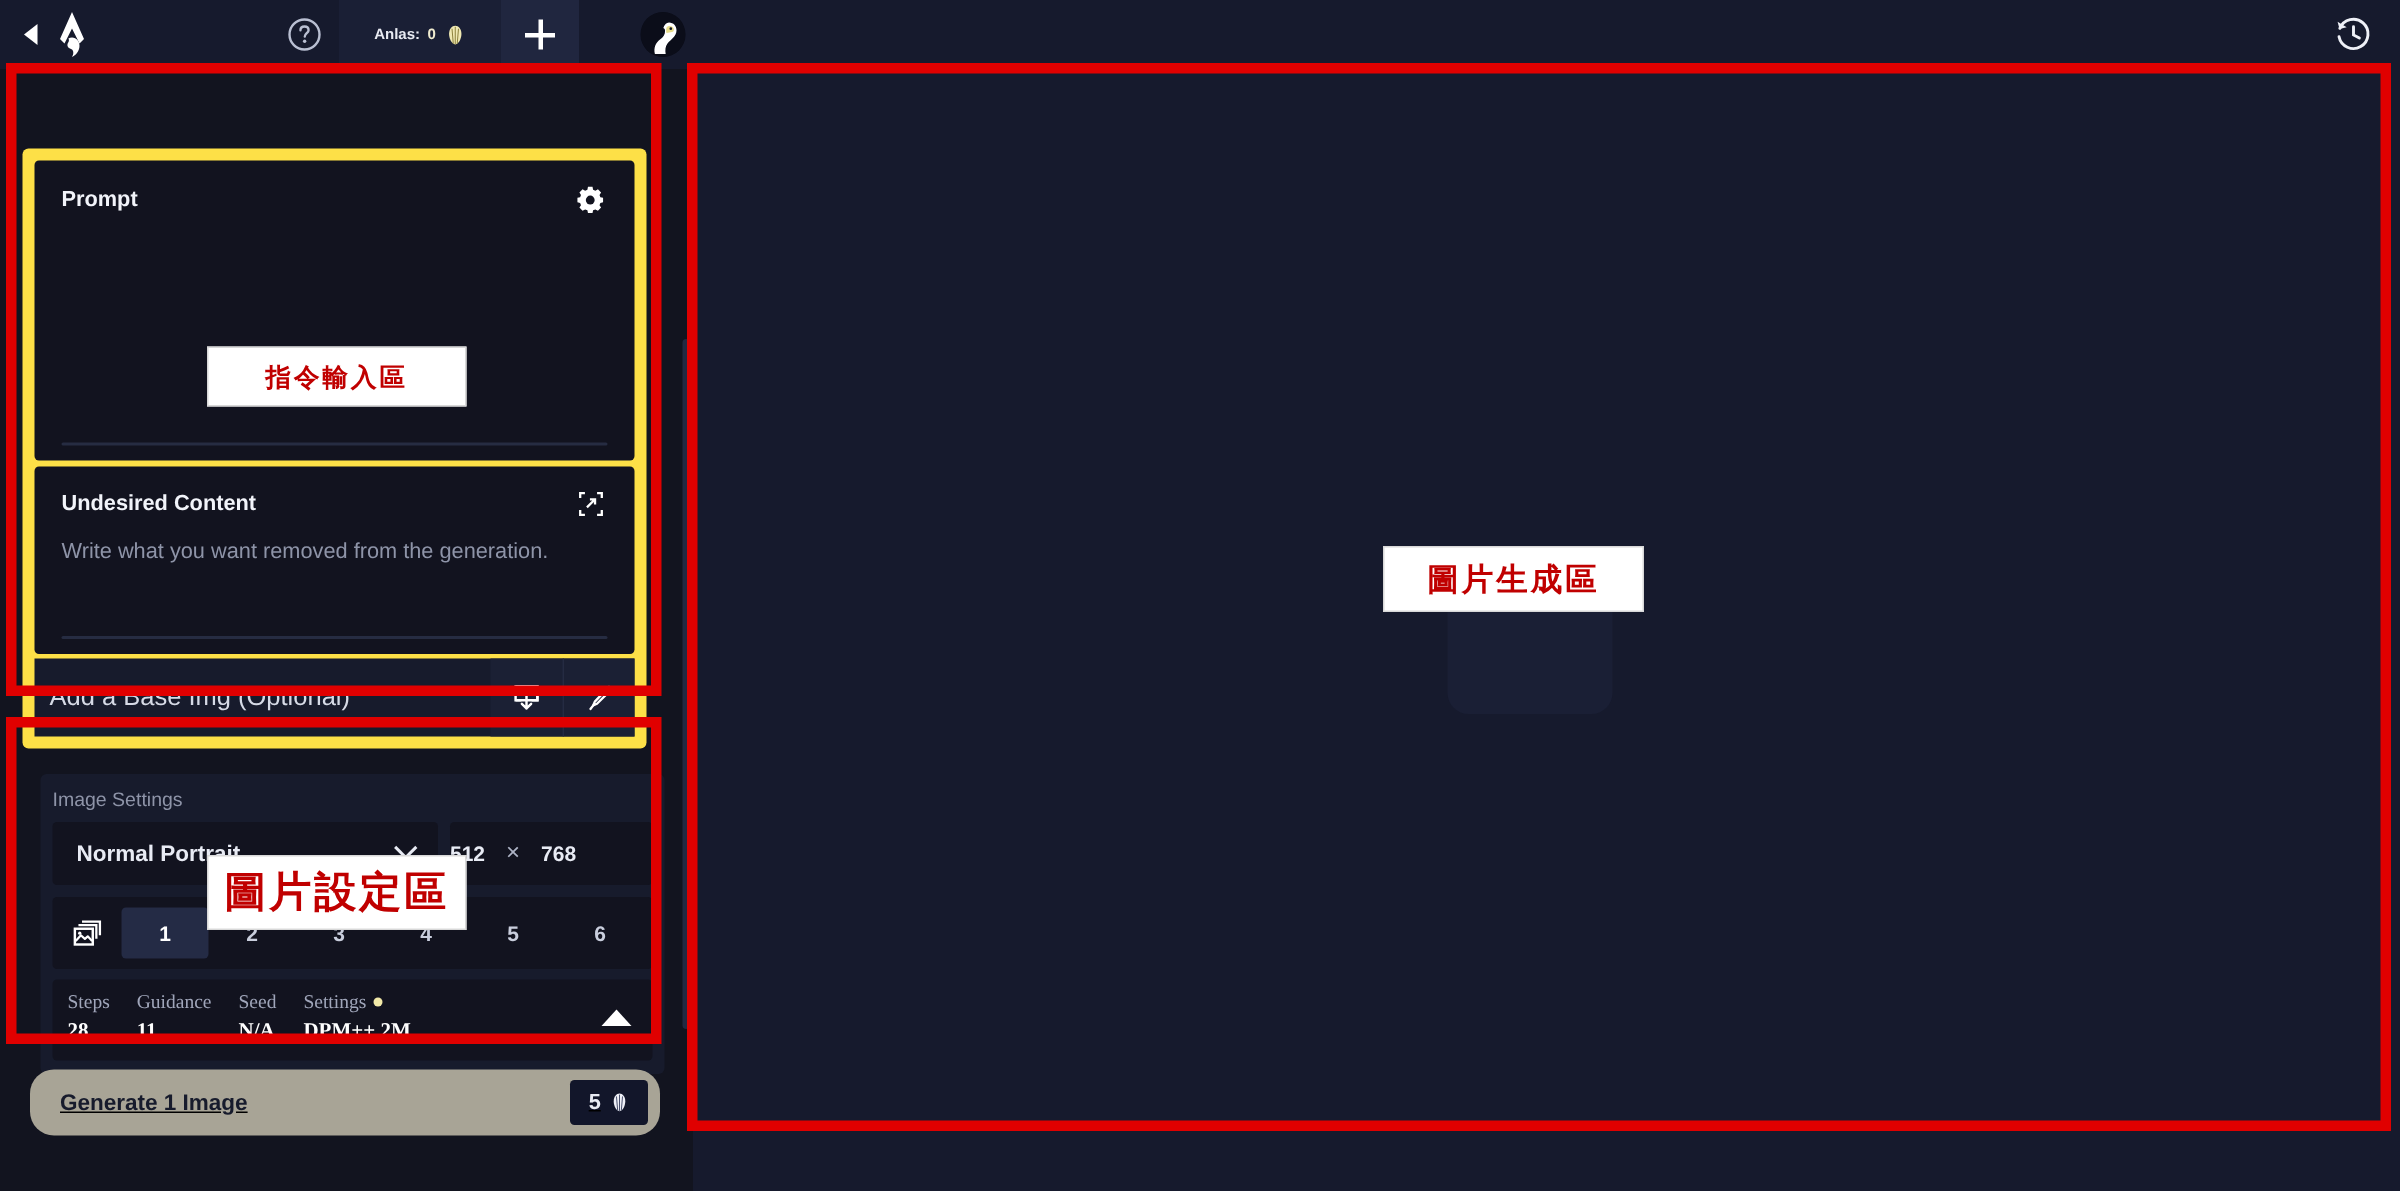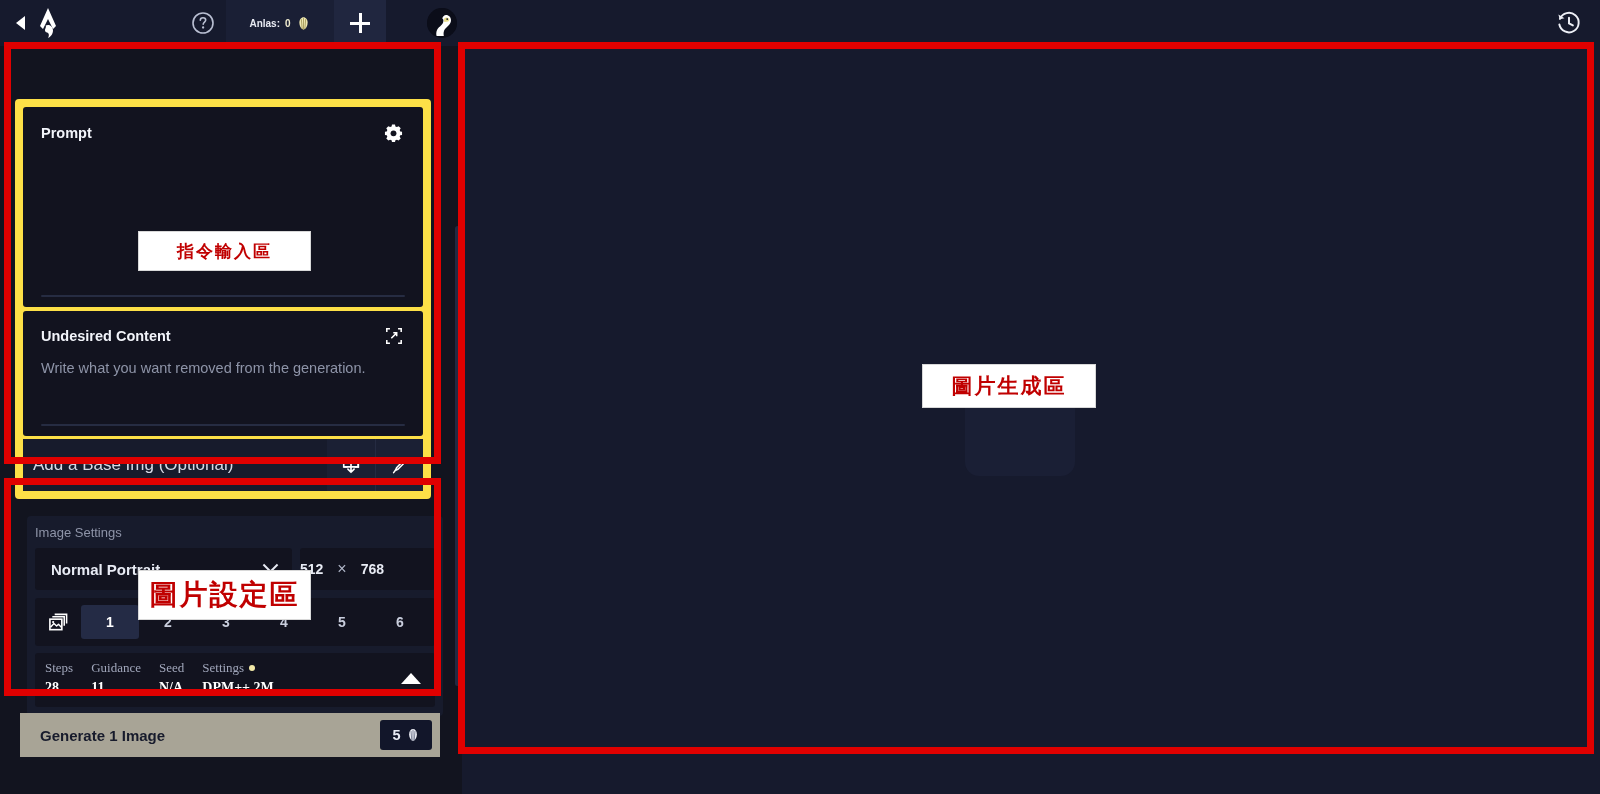--- a/index.html
+++ b/index.html
@@ -256,24 +256,25 @@
     border-left: 10px solid transparent;
     border-right: 10px solid transparent;
     border-bottom: 11px solid #ffffff;
     cursor: pointer;
   }
 
   
   .generate-btn {
     position: absolute; left: 20px; top: 713px;
     width: 420px; height: 44px;
-    background: #a8a496; border-radius: 0;
+    background: #a8a496; border-radius: 16px;
     display: flex; align-items: center;
     padding: 0 8px 0 20px;
     cursor: pointer;
+    text-decoration: underline;
   }
   .generate-label {
     flex: 1; color: #171b2c; font-size: 15px; font-weight: bold;
   }
   .generate-cost {
     width: 52px; height: 30px;
     background: #12162a; border-radius: 3px;
     display: flex; align-items: center; justify-content: center; gap: 5px;
     color: #e8ebf4; font-size: 14.5px; font-weight: bold;
   }

